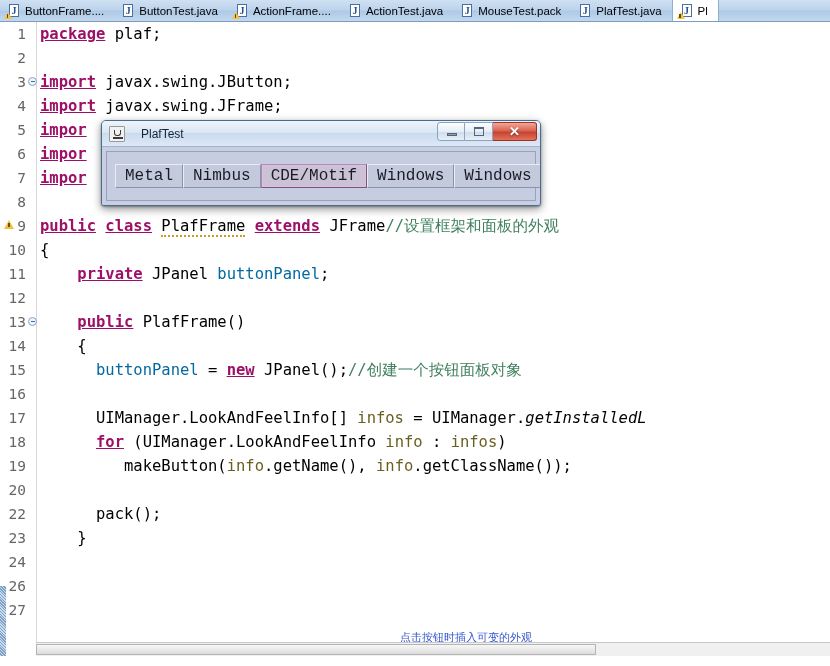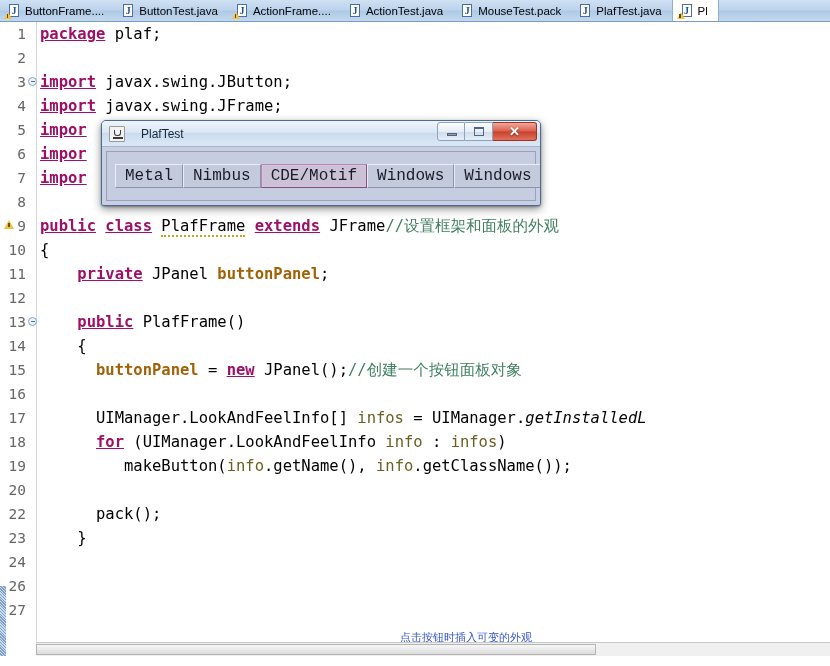--- a/index.html
+++ b/index.html
@@ -170,21 +170,21 @@
     background: #70500a;
   }
   .src {
     position: absolute;
     left: 40px; top: 0;
   }
 
   
   .kw   { color: #9e1068; font-weight: bold; text-decoration: underline; }
   .plain{ color: #000000; }
-  .fld  { color: #a16207; font-weight: bold; }
+  .fld  { color: #0369a1; font-weight: normal; }
   .cmt  { color: #3f7f5f; }
   .cmtblue { color: #2a4bd7; }
   .local{ color: #6a5f1f; }
   .ital { font-style: italic; }
   .squig {
     border-bottom: 2px dotted #c8a020;
     padding-bottom: 0px;
   }
 
   .zh-note {

